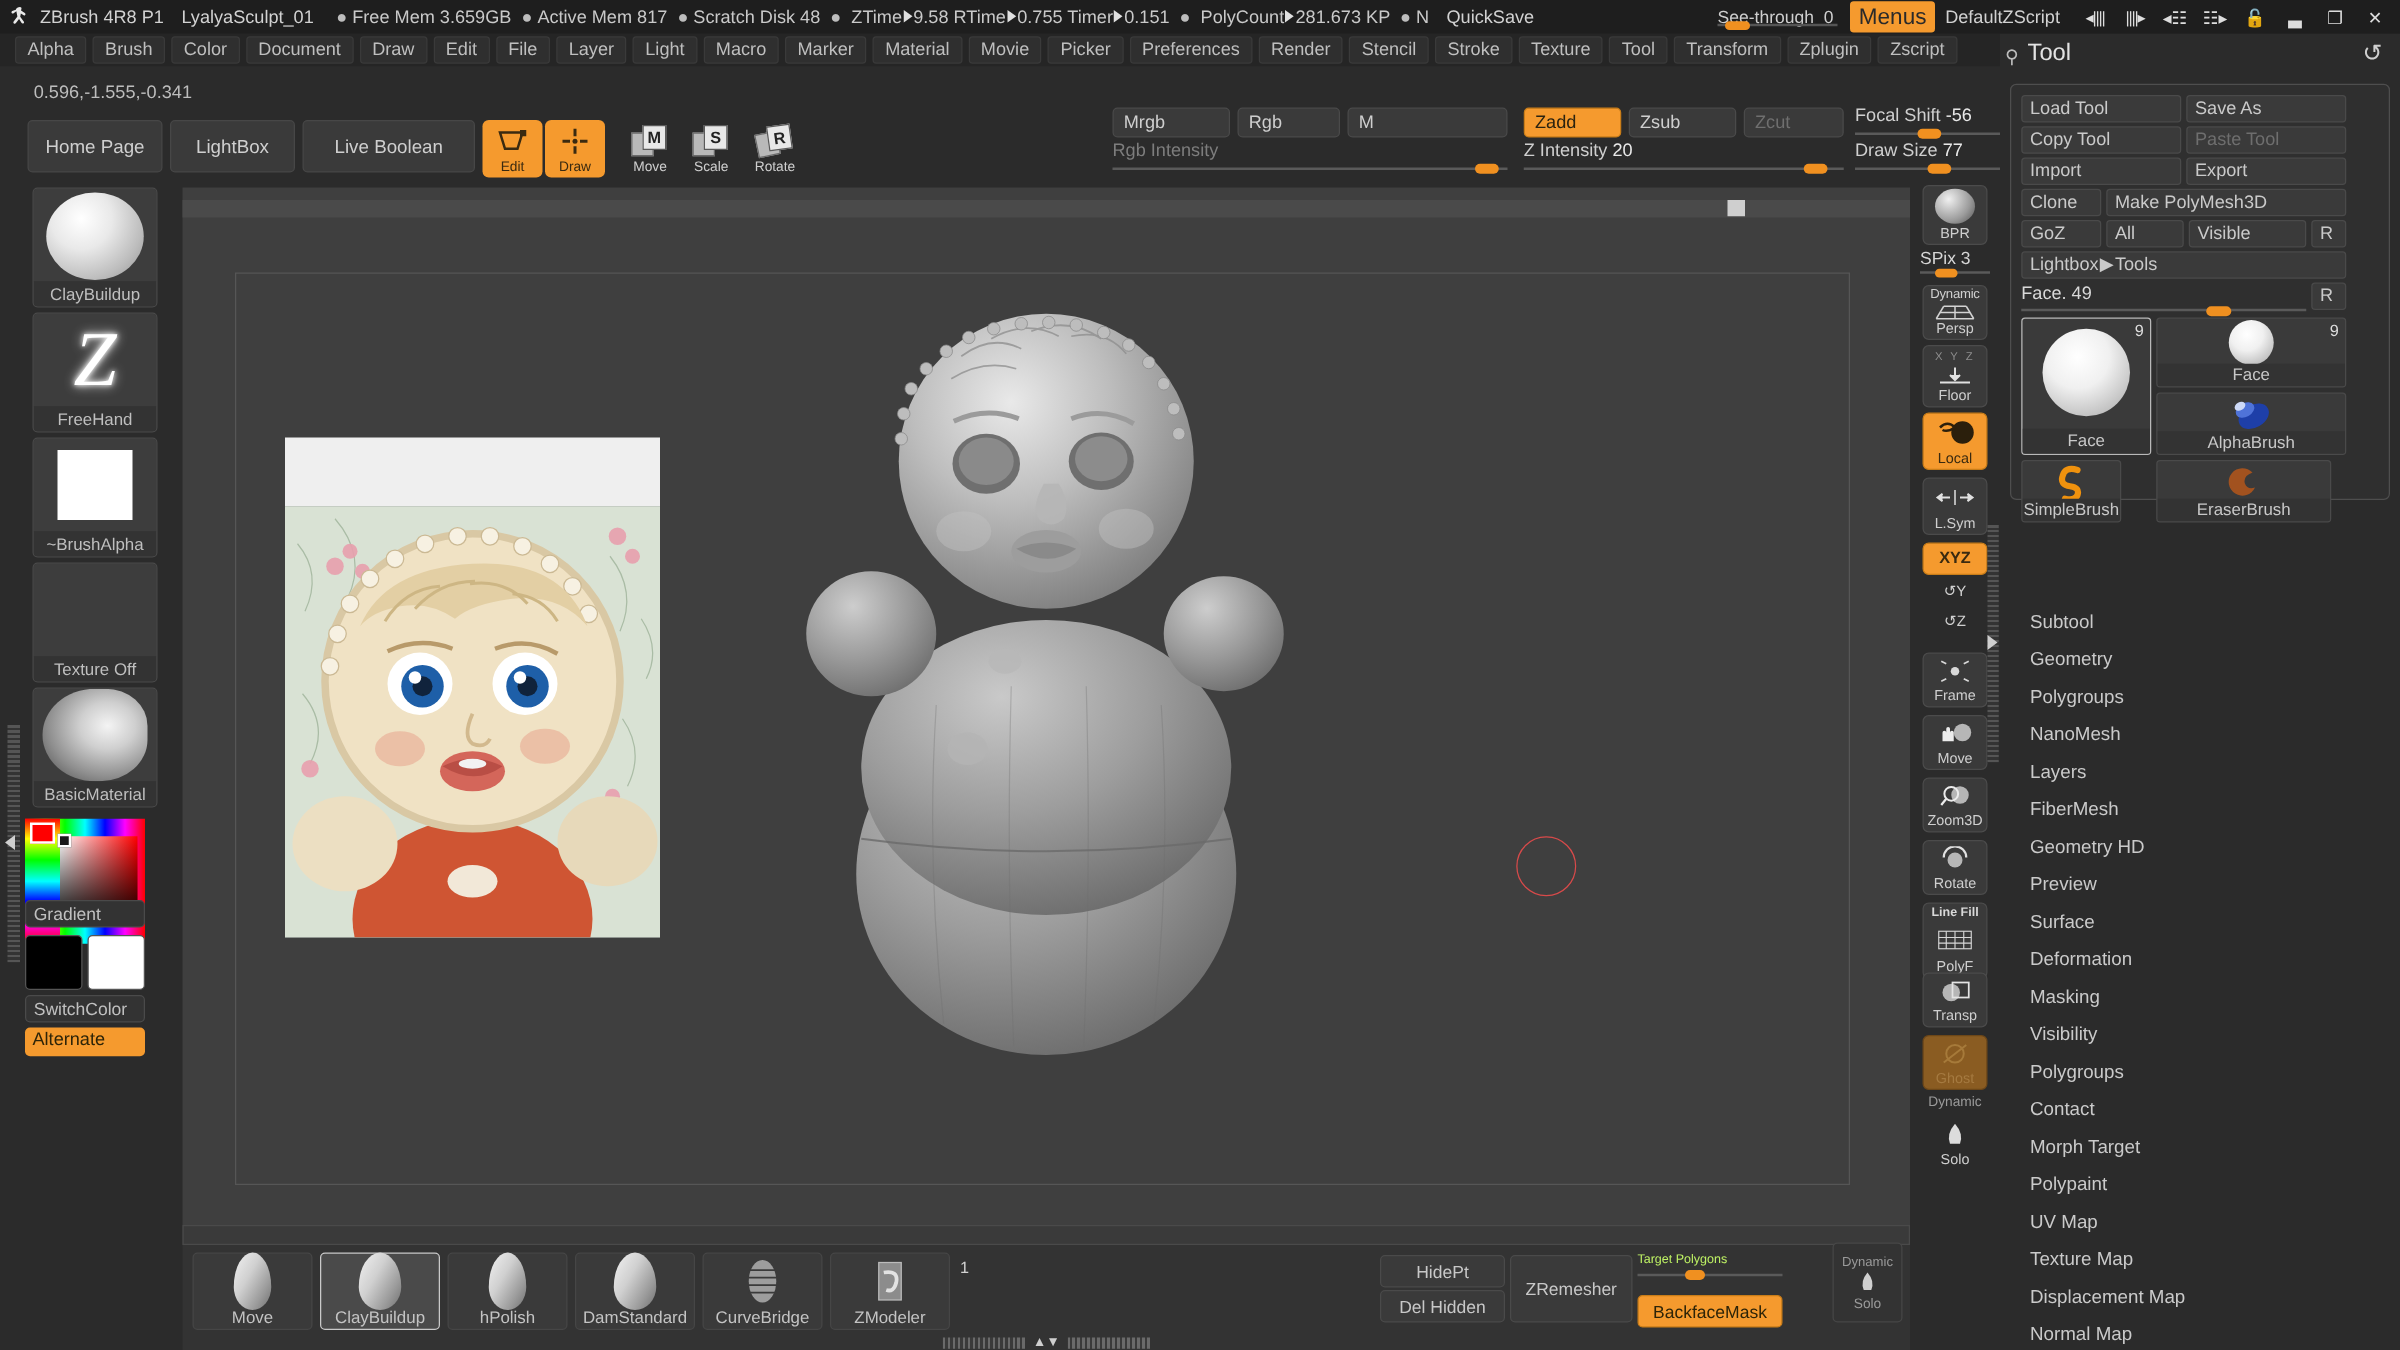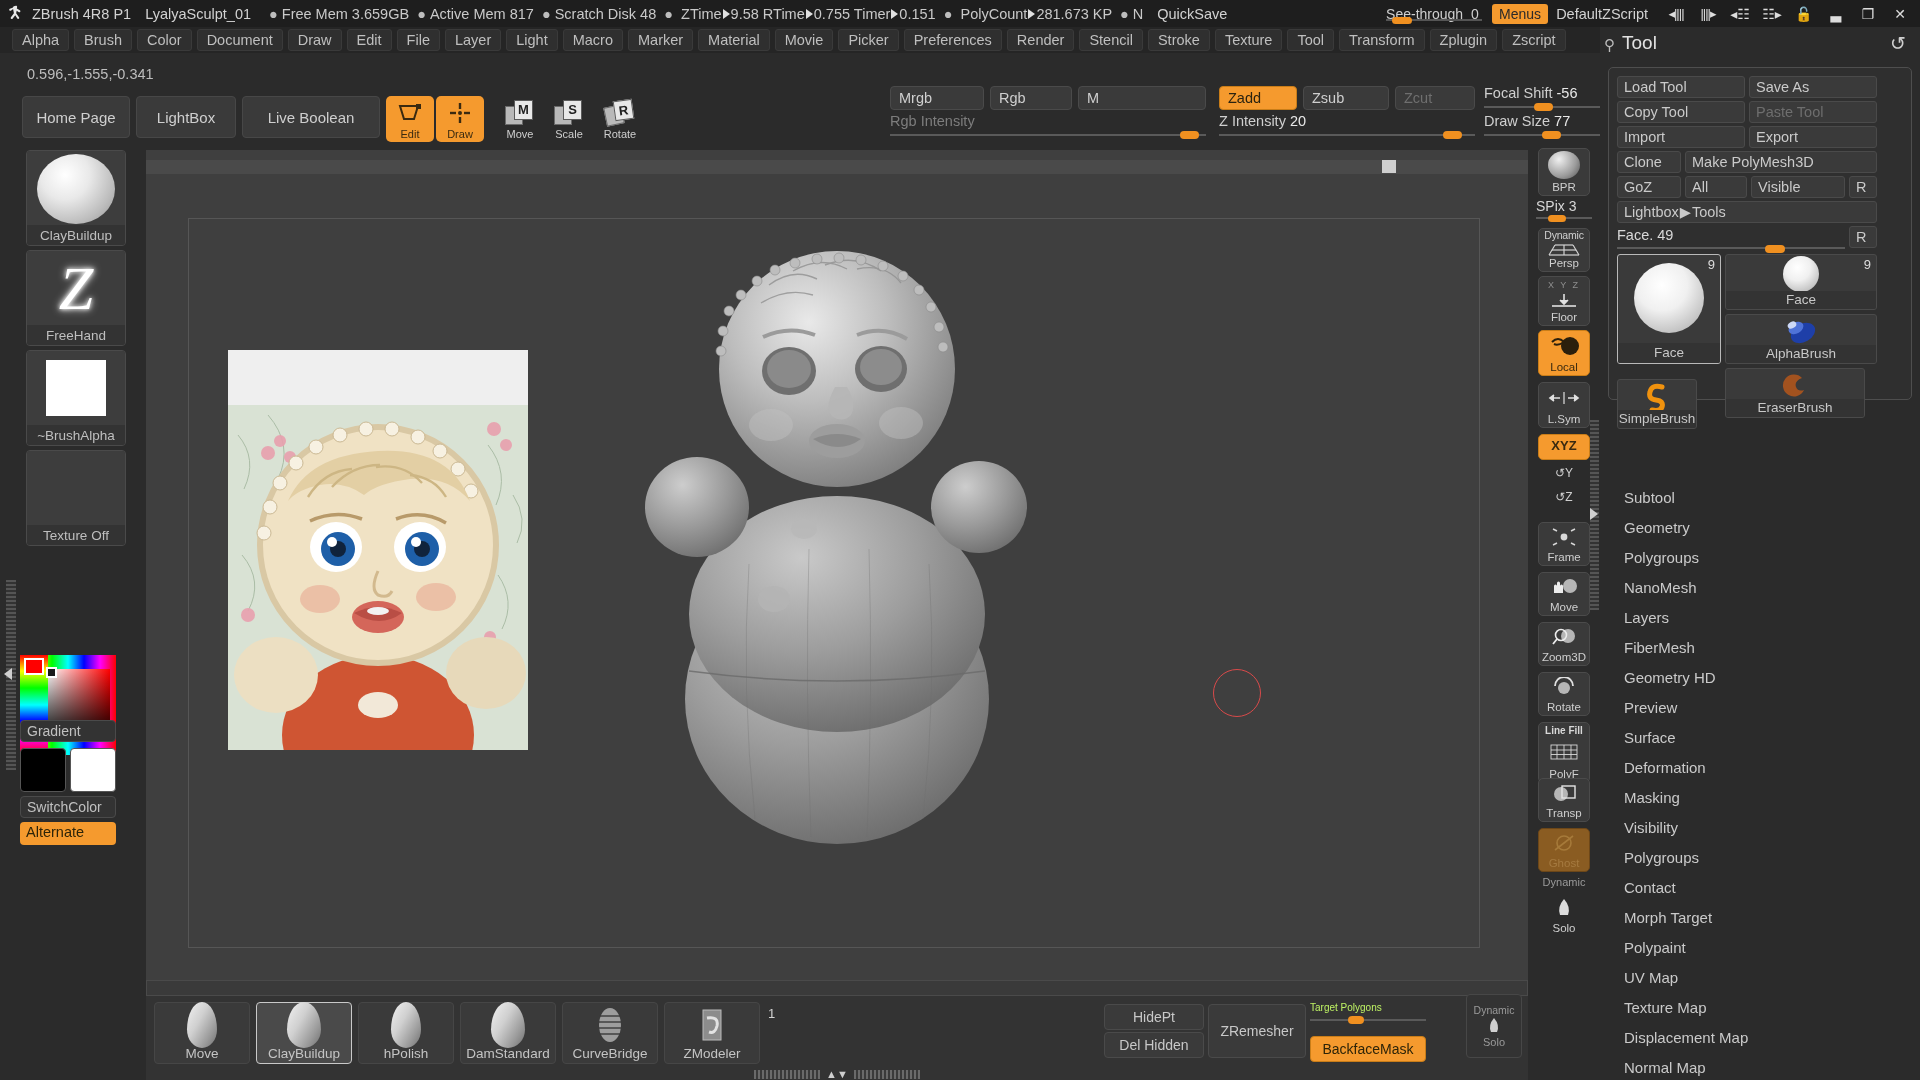--- a/index.html
+++ b/index.html
@@ -24,21 +24,21 @@
   #titlebar .stats .dot { color:#bdbdbd; margin:0 4px; }
   .tri { display:inline-block; width:0;height:0; border-left:7px solid #e0e0e0;
          border-top:5px solid transparent; border-bottom:5px solid transparent;
          vertical-align:middle; margin:0 1px 2px 1px;}
   #titleRight { position:absolute; right:4px; top:0; height:27px; display:flex; align-items:center; gap:0px; }
   .seethrough { position:relative; width:96px; margin-right:10px; }
   .seethrough .lbl { font-size:14px; color:#cfcfcf; }
   .seethrough .track { position:absolute; left:0; bottom:1px; width:96px; height:2px; background:#555; }
   .seethrough .knob { position:absolute; left:6px; bottom:-2px; width:20px; height:7px;
                       border-radius:4px; background:#f09020; }
-  .menusBtn { background:#f59a2e; color:#2a2a2a; font-size:14px; padding:2px 7px;
+  .menusBtn { background:#f59a2e; color:#2a2a2a; font-size:18px; padding:2px 7px;
               border-radius:3px; margin-right:8px; font-weight:500; }
   .dzs { font-size:14.5px; margin-right:12px; color:#d2d2d2;}
   .ticon { width:30px; height:22px; display:flex; align-items:center; justify-content:center;
            color:#ddd; font-size:14px; margin:0 1px;}
   .barsglyph { letter-spacing:-1px; font-size:13px;}
 
   
   #menubar { position:absolute; left:0; top:27px; width:1920px; height:26px;
              background:#252525; display:flex; align-items:center; padding-left:12px; }
   .menu-item { font-size:14.5px; color:#bfbfbf; background:#2f2f2f; border:1px solid #3a3a3a;
@@ -386,20 +386,26 @@
     <div class="pal-slot" style="top:200px;height:96px;">
       <div class="pal-thumb">
           <div class="alpha-white"></div>
         </div>
       <div class="pal-cap">~BrushAlpha</div>
     </div>
     <div class="pal-slot" style="top:300px;height:96px;">
       <div class="pal-thumb"></div>
       <div class="pal-cap">Texture Off</div>
     </div>
+    <div class="pal-slot" style="top:400px;height:96px;">
+      <div class="pal-thumb">
+          <div class="sphere-basic"></div>
+        </div>
+      <div class="pal-cap">BasicMaterial</div>
+    </div>
 
     <div id="colorpick" style="top:505px;">
       <div class="hue"></div>
       <div class="hue-v" style="width:28px;"></div>
       <div class="sv"></div>
       <div class="swatch-cur"></div>
       <div class="sv-cursor"></div>
     </div>
 
     <div class="wide-cap" style="top:570px;">Gradient</div>
@@ -789,21 +795,21 @@
       <div class="tp-thumb" style="left:116px;top:246px;width:152px;height:50px;">
         <div style="display:flex;align-items:center;justify-content:center;height:32px;">
           <svg width="40" height="28" viewBox="0 0 40 28">
               <ellipse cx="22" cy="16" rx="13" ry="9" fill="#1e3fa8" transform="rotate(-30 22 16)"></ellipse>
           <ellipse cx="15" cy="11" rx="8" ry="5.5" fill="#4f73d8" transform="rotate(-30 15 11)"></ellipse>
           <ellipse cx="11" cy="8" rx="4.6" ry="3.2" fill="#cdd9f7" transform="rotate(-30 11 8)"></ellipse>
             </svg>
           </div>
         <span class="cap" style="height:18px;line-height:18px">AlphaBrush</span>
       </div>
-      <div class="tp-thumb" style="left:8px;top:311px;width:80px;height:50px;">
+      <div class="tp-thumb" style="left:8px;top:300px;width:80px;height:50px;">
         <div style="display:flex;align-items:center;justify-content:center;height:32px;">
           <svg width="30" height="30" viewBox="0 0 30 30">
               <path d="M20 6 q-10 -3 -12 5 q-2 7 6 8 q8 1 6 7 q-2 5 -10 3" fill="none" stroke="#f0920e" stroke-width="5" stroke-linecap="round"></path>
             </svg>
           </div>
         <span class="cap" style="height:18px;line-height:18px">SimpleBrush</span>
       </div>
       <div class="tp-thumb" style="left:116px;top:300px;width:140px;height:50px;">
         <div style="display:flex;align-items:center;justify-content:center;height:32px;">
           <svg width="30" height="28" viewBox="0 0 30 28">

